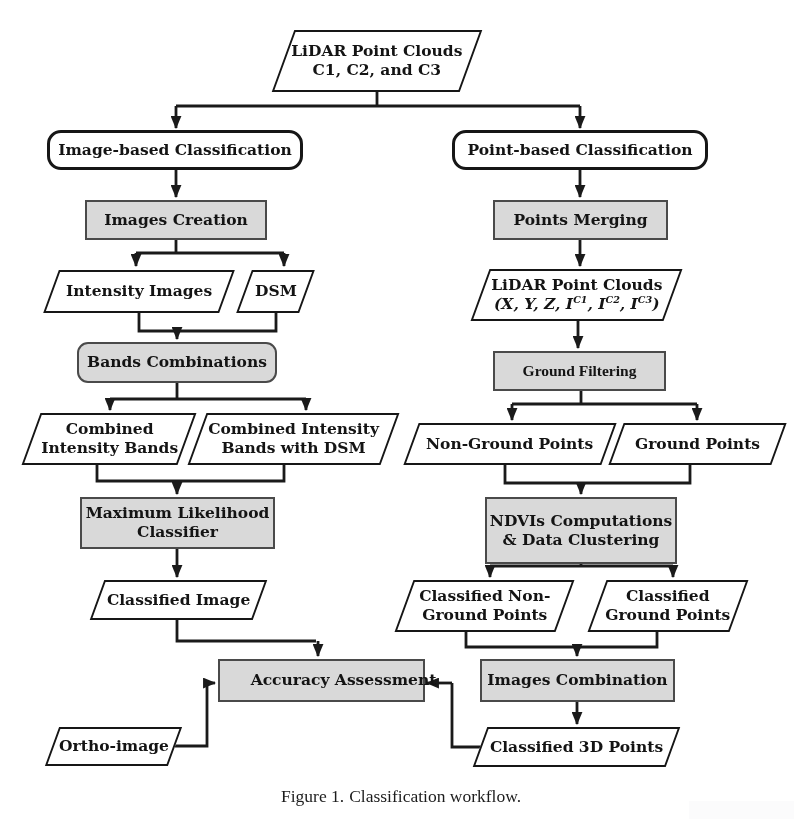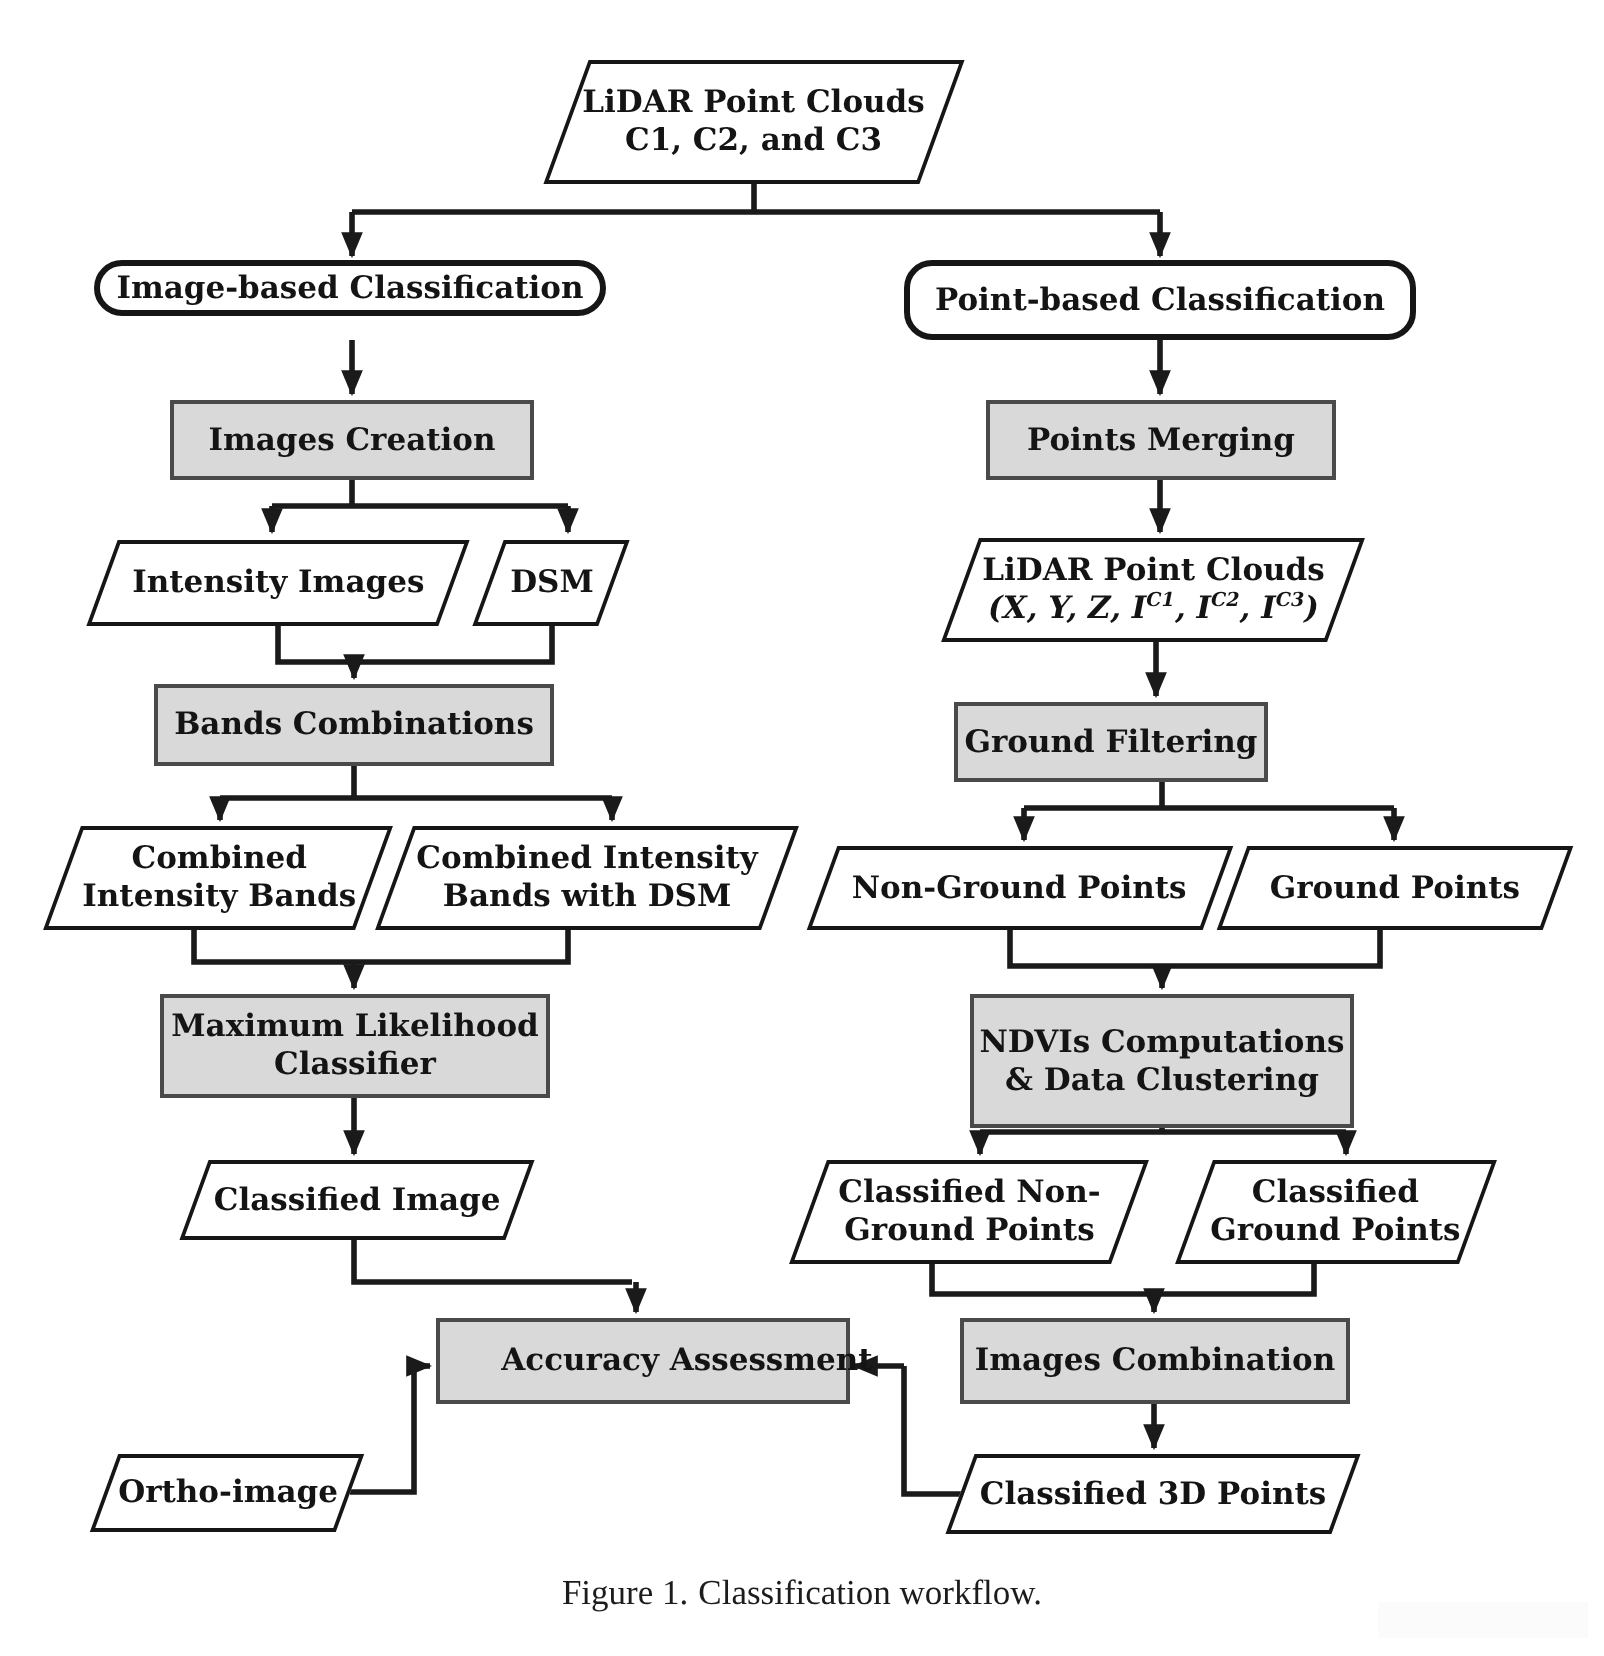--- a/index.html
+++ b/index.html
@@ -134,21 +134,21 @@
     </g>
   </svg>
 
   <div class="node pgram" style="left:283px; top:30px; width:188px; height:62px;">
     <span class="inner">
       <span class="ln">LiDAR Point Clouds</span>
       <span class="ln">C1, C2, and C3</span>
     </span>
   </div>
 
-  <div class="node rrect" style="left:47px; top:130px; width:256px; height:28px;">
+  <div class="node rrect" style="left:47px; top:130px; width:256px; height:40px;">
     <span class="inner ln">Image-based Classification</span>
   </div>
   <div class="node rrect" style="left:452px; top:130px; width:256px; height:40px;">
     <span class="inner ln">Point-based Classification</span>
   </div>
 
   <div class="node grect" style="left:85px; top:200px; width:182px; height:40px;">
     <span class="inner ln">Images Creation</span>
   </div>
   <div class="node grect" style="left:493px; top:200px; width:175px; height:40px;">
@@ -161,24 +161,24 @@
   <div class="node pgram" style="left:244px; top:270px; width:63px; height:43px;">
     <span class="inner ln">DSM</span>
   </div>
   <div class="node pgram" style="left:480px; top:269px; width:193px; height:52px;">
     <span class="inner">
       <span class="ln">LiDAR Point Clouds</span>
       <span class="ln it"><span>(X, Y, Z, I</span><sup>C1</sup><span>, I</span><sup>C2</sup><span>, I</span><sup>C3</sup><span>)</span></span>
     </span>
   </div>
 
-  <div class="node grect" style="left:77px; top:342px; width:200px; height:41px;">
+  <div class="node grect" style="left:77px; top:342px; width:200px; height:41px;border-radius:11px;">
     <span class="inner ln">Bands Combinations</span>
   </div>
-  <div class="node grect" style="left:477px; top:351px; width:157px; height:40px;">
+  <div class="node grect" style="left:493px; top:351px; width:173px; height:40px;font-family:Liberation Serif, serif;">
     <span class="inner ln">Ground Filtering</span>
   </div>
 
   <div class="node pgram" style="left:31px; top:413px; width:156px; height:52px;">
     <span class="inner">
       <span class="ln">Combined</span>
       <span class="ln">Intensity Bands</span>
     </span>
   </div>
   <div class="node pgram" style="left:197px; top:413px; width:193px; height:52px;">

